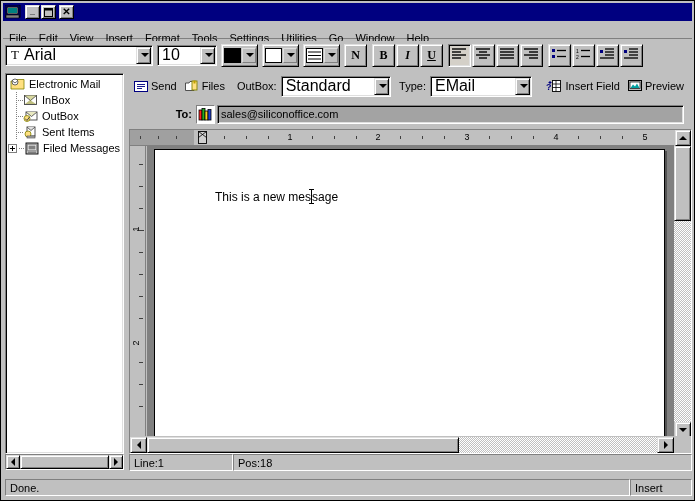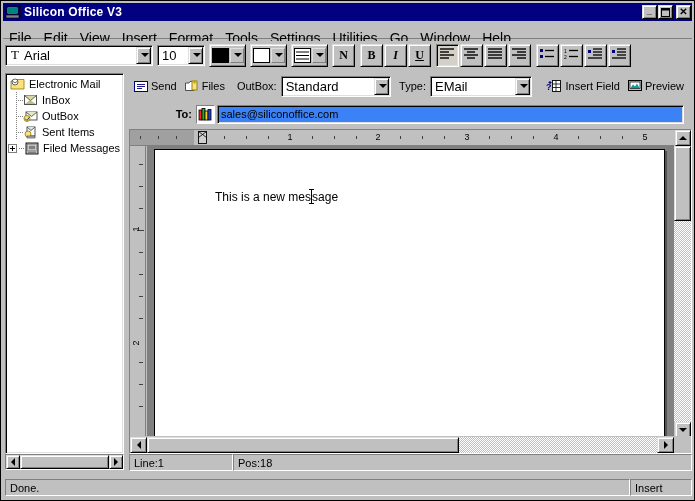--- a/index.html
+++ b/index.html
@@ -43,36 +43,36 @@
         display: flex; align-items: center; justify-content: center;
         font-size: 9px; font-family: "Liberation Sans", sans-serif; color: #000;
         line-height: 1; }
 
   
   #menubar {
     position: absolute; left: 2px; top: 21px; width: 689px; height: 17px;
     display: flex; align-items: center; background: #c0c0c0;
     border-bottom: 1px solid #808080;
   }
-  .menu-item { padding: 1px 6px; font-size: 14px; color: #000; white-space: nowrap; cursor: default; margin-top: 16px; }
+  .menu-item { padding: 1px 6px; font-size: 11px; color: #000; white-space: nowrap; cursor: default; margin-top: 16px; }
   .menu-item u { text-decoration: underline; }
 
   
   #fmtbar {
     position: absolute; left: 2px; top: 40px; width: 689px; height: 28px;
     background: #c0c0c0; display: flex; align-items: center; padding: 0 2px;
   }
   .sep { width: 4px; flex: none; }
   .combo {
     height: 21px; background: #fff; display: flex; align-items: center;
     border: 1px solid; border-color: #808080 #ffffff #ffffff #808080;
     box-shadow: inset 1px 1px 0 #000, inset -1px -1px 0 #dfdfdf;
     padding: 0 0 0 2px; position: relative;
   }
-  .combo .ctext { flex: 1; font-size: 13px; white-space: nowrap; overflow: hidden; padding-left: 2px; }
+  .combo .ctext { flex: 1; font-size: 16px; white-space: nowrap; overflow: hidden; padding-left: 2px; }
   .arrowbtn {
     width: 15px; height: 17px; flex: none; background: #c0c0c0; position: relative;
     border: 1px solid; border-color: #dfdfdf #000 #000 #dfdfdf;
     box-shadow: inset 1px 1px 0 #fff, inset -1px -1px 0 #808080;
     margin: 1px 1px 1px 0;
   }
   .dn-arrow {
     position: absolute; left: 50%; top: 50%; margin-left: -3px; margin-top: -2px;
     width: 0; height: 0; border-left: 4px solid transparent; border-right: 4px solid transparent;
     border-top: 4px solid #000;
@@ -111,21 +111,21 @@
   
   #torow {
     position: absolute; left: 125px; top: 100px; width: 566px; height: 26px;
     background: #c0c0c0; display: flex; align-items: center;
   }
   #to-label { font-size: 11px; font-weight: bold; color: #000; width: 70px; text-align: right; padding-right: 4px; }
   #addr-btn { width: 19px; height: 19px; flex: none; background: #fff;
               border: 1px solid; border-color: #808080 #fff #fff #808080;
               position: relative; }
   #to-input {
-    flex: 1; height: 19px; background: #3b82f6; margin-left: 2px; margin-right: 8px;
+    flex: 1; height: 19px; background: #a3a3a3; margin-left: 2px; margin-right: 8px;
     border: 1px solid; border-color: #808080 #ffffff #ffffff #808080;
     box-shadow: inset 1px 1px 0 #000, inset -1px -1px 0 #dfdfdf;
     display: flex; align-items: center; padding-left: 3px; font-size: 11px; color: #000;
   }
 
   
   #sidebar {
     position: absolute; left: 4px; top: 72px; width: 119px; height: 381px;
     background: #fff;
     border: 1px solid; border-color: #808080 #ffffff #ffffff #808080;
@@ -245,21 +245,20 @@
 
   <div id="titlebar">
     <div id="title-icon">
       <svg width="16" height="14" viewBox="0 0 16 14">
         <rect x="0" y="0" width="15" height="12" fill="#000080" stroke="#000" stroke-width="1"></rect>
         <rect x="2" y="2" width="11" height="7" fill="#c0c0c0" stroke="#000" stroke-width="1"></rect>
         <rect x="3" y="3" width="9" height="5" fill="#008080"></rect>
         <rect x="1" y="10" width="13" height="3" fill="#808080" stroke="#000" stroke-width="0.6"></rect>
       </svg>
     </div>
-    <div id="title-text">Silicon Office V3</div>
     <div class="tbtn">
       <span class="gl" style="align-items:flex-end;padding-bottom:2px;font-weight:bold;">_</span>
     </div>
     <div class="tbtn">
       <span class="gl">
         <svg width="9" height="9" viewBox="0 0 9 9">
             <rect x="0.5" y="0.5" width="8" height="8" fill="none" stroke="#000" stroke-width="1"></rect>
             <rect x="0.5" y="0.5" width="8" height="2" fill="#000"></rect>
           </svg>
       </span>
@@ -287,21 +286,21 @@
 
     <div class="combo" style="width:148px;">
       <span style="flex:none;width:14px;text-align:center;font-family:'Liberation Serif',serif;font-size:13px;">T</span>
       <span class="ctext">Arial</span>
       <span class="arrowbtn">
           <span class="dn-arrow"></span>
         </span>
     </div>
     <div class="sep"></div>
 
-    <div class="combo" style="width:48px;">
+    <div class="combo" style="width:60px;">
       <span class="ctext">10</span>
       <span class="arrowbtn">
           <span class="dn-arrow"></span>
         </span>
     </div>
     <div class="sep"></div>
 
     <div class="swatchbox">
       <span class="swatch" style="background:#000000;"></span>
       <span class="sw-arrow">

